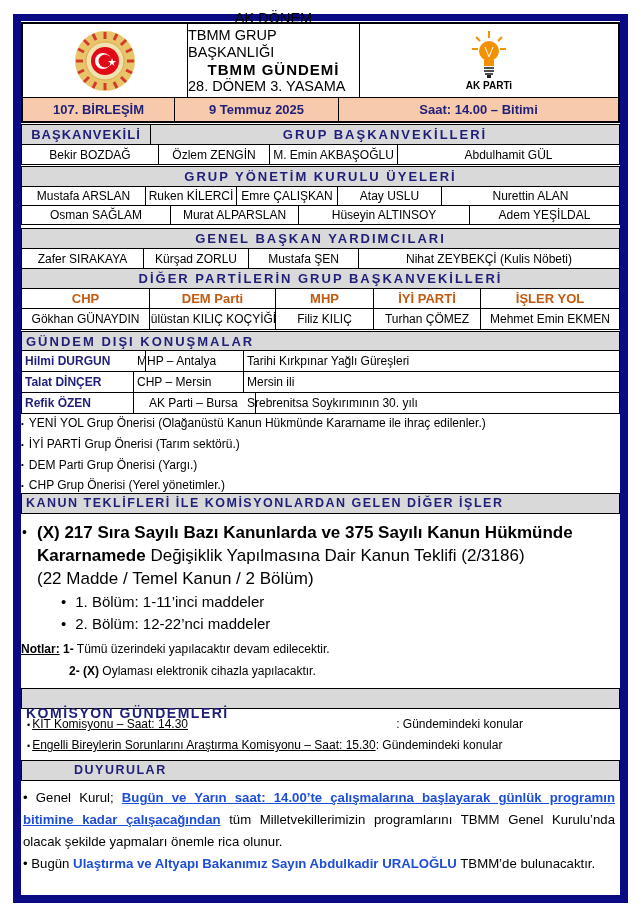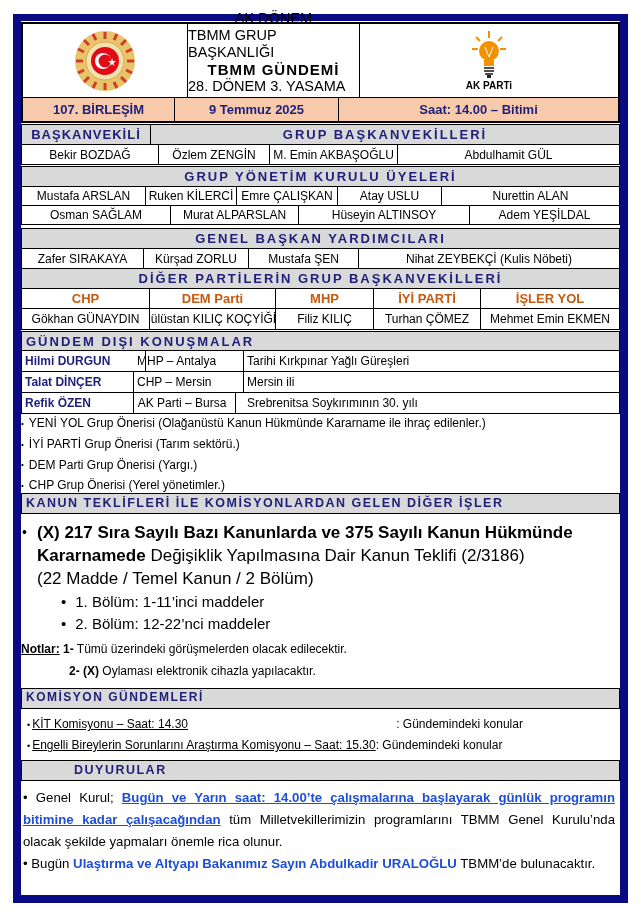--- a/index.html
+++ b/index.html
@@ -171,21 +171,21 @@
     <span style="left:112px;width:110px;">MHP – Antalya</span>
     <span style="left:222px;width:375px;border-right:none;">Tarihi Kırkpınar Yağlı Güreşleri</span>
   </div>
   <div class="gd-row" style="top:351px;">
     <span class="navy" style="left:0;width:112px;">Talat DİNÇER</span>
     <span style="left:112px;width:110px;">CHP – Mersin</span>
     <span style="left:222px;width:375px;border-right:none;">Mersin ili</span>
   </div>
   <div class="gd-row" style="top:372px;">
     <span class="navy" style="left:0;width:112px;">Refik ÖZEN</span>
-    <span style="left:104px;width:110px;text-align:center;">AK Parti – Bursa</span>
+    <span style="left:124px;width:110px;">AK Parti – Bursa</span>
     <span style="left:222px;width:375px;border-right:none;">Srebrenitsa Soykırımının 30. yılı</span>
   </div>
 
   <div class="small-list" style="top:392px;">
     <div>YENİ YOL Grup Önerisi (Olağanüstü Kanun Hükmünde Kararname ile ihraç edilenler.)</div>
     <div>İYİ PARTİ Grup Önerisi (Tarım sektörü.)</div>
     <div>DEM Parti Grup Önerisi (Yargı.)</div>
     <div>CHP Grup Önerisi (Yerel yönetimler.)</div>
   </div>
 
@@ -198,26 +198,26 @@
       <b>(X) 217 Sıra Sayılı Bazı Kanunlarda ve 375 Sayılı Kanun Hükmünde</b><br>
       <b>Kararnamede</b><span> Değişiklik Yapılmasına Dair Kanun Teklifi (2/3186)</span><br>
       <span>(22 Madde / Temel Kanun / 2 Bölüm)</span>
     </div>
     <div style="padding-left:40px;font-size:15px;line-height:22px;margin-top:1px;">
       <div><span style="margin-right:9px;">•</span><span>1. Bölüm: 1-11’inci maddeler</span></div>
       <div><span style="margin-right:9px;">•</span><span>2. Bölüm: 12-22’nci maddeler</span></div>
     </div>
   </div>
   <div class="abs" style="left:0;top:617px;font-size:12px;line-height:22px;">
-    <div><b class="u">Notlar:</b> <b>1-</b><span> Tümü üzerindeki görüşmelerden olacak edilecektir.</span></div>
+    <div><b class="u">Notlar:</b> <b>1-</b><span> Tümü üzerindeki yapılacaktır devam edilecektir.</span></div>
     <div style="padding-left:48px;"><b>2- (X)</b><span> Oylaması elektronik cihazla yapılacaktır.</span></div>
   </div>
 
   <div class="abs bx gray" style="left:0;top:667px;width:599px;height:21px;">
-    <span class="sechead" style="position:absolute;left:4px;top:1px;font-size:12px;letter-spacing:1.5px;">KOMİSYON GÜNDEMLERİ</span>
+    <span class="sechead" style="position:absolute;left:4px;top:16px;font-size:14px;letter-spacing:1.5px;">KOMİSYON GÜNDEMLERİ</span>
   </div>
   <div class="komisyon" style="top:693px;">
     <div><span style="font-size:9px;margin-right:2px;">•</span><span class="lbl" style="width:364px;">KİT Komisyonu – Saat: 14.30</span><span>: Gündemindeki konular</span></div>
     <div><span style="font-size:9px;margin-right:2px;">•</span><span class="lbl">Engelli Bireylerin Sorunlarını Araştırma Komisyonu – Saat: 15.30 </span><span>: Gündemindeki konular</span></div>
   </div>
 
   <div class="abs bx gray" style="left:0;top:739px;width:599px;height:21px;">
     <span class="sechead" style="position:absolute;left:4px;top:2px;font-size:12.5px;letter-spacing:1.5px;padding-left:48px;">DUYURULAR</span>
   </div>
   <div class="duyuru" style="top:766px;">

